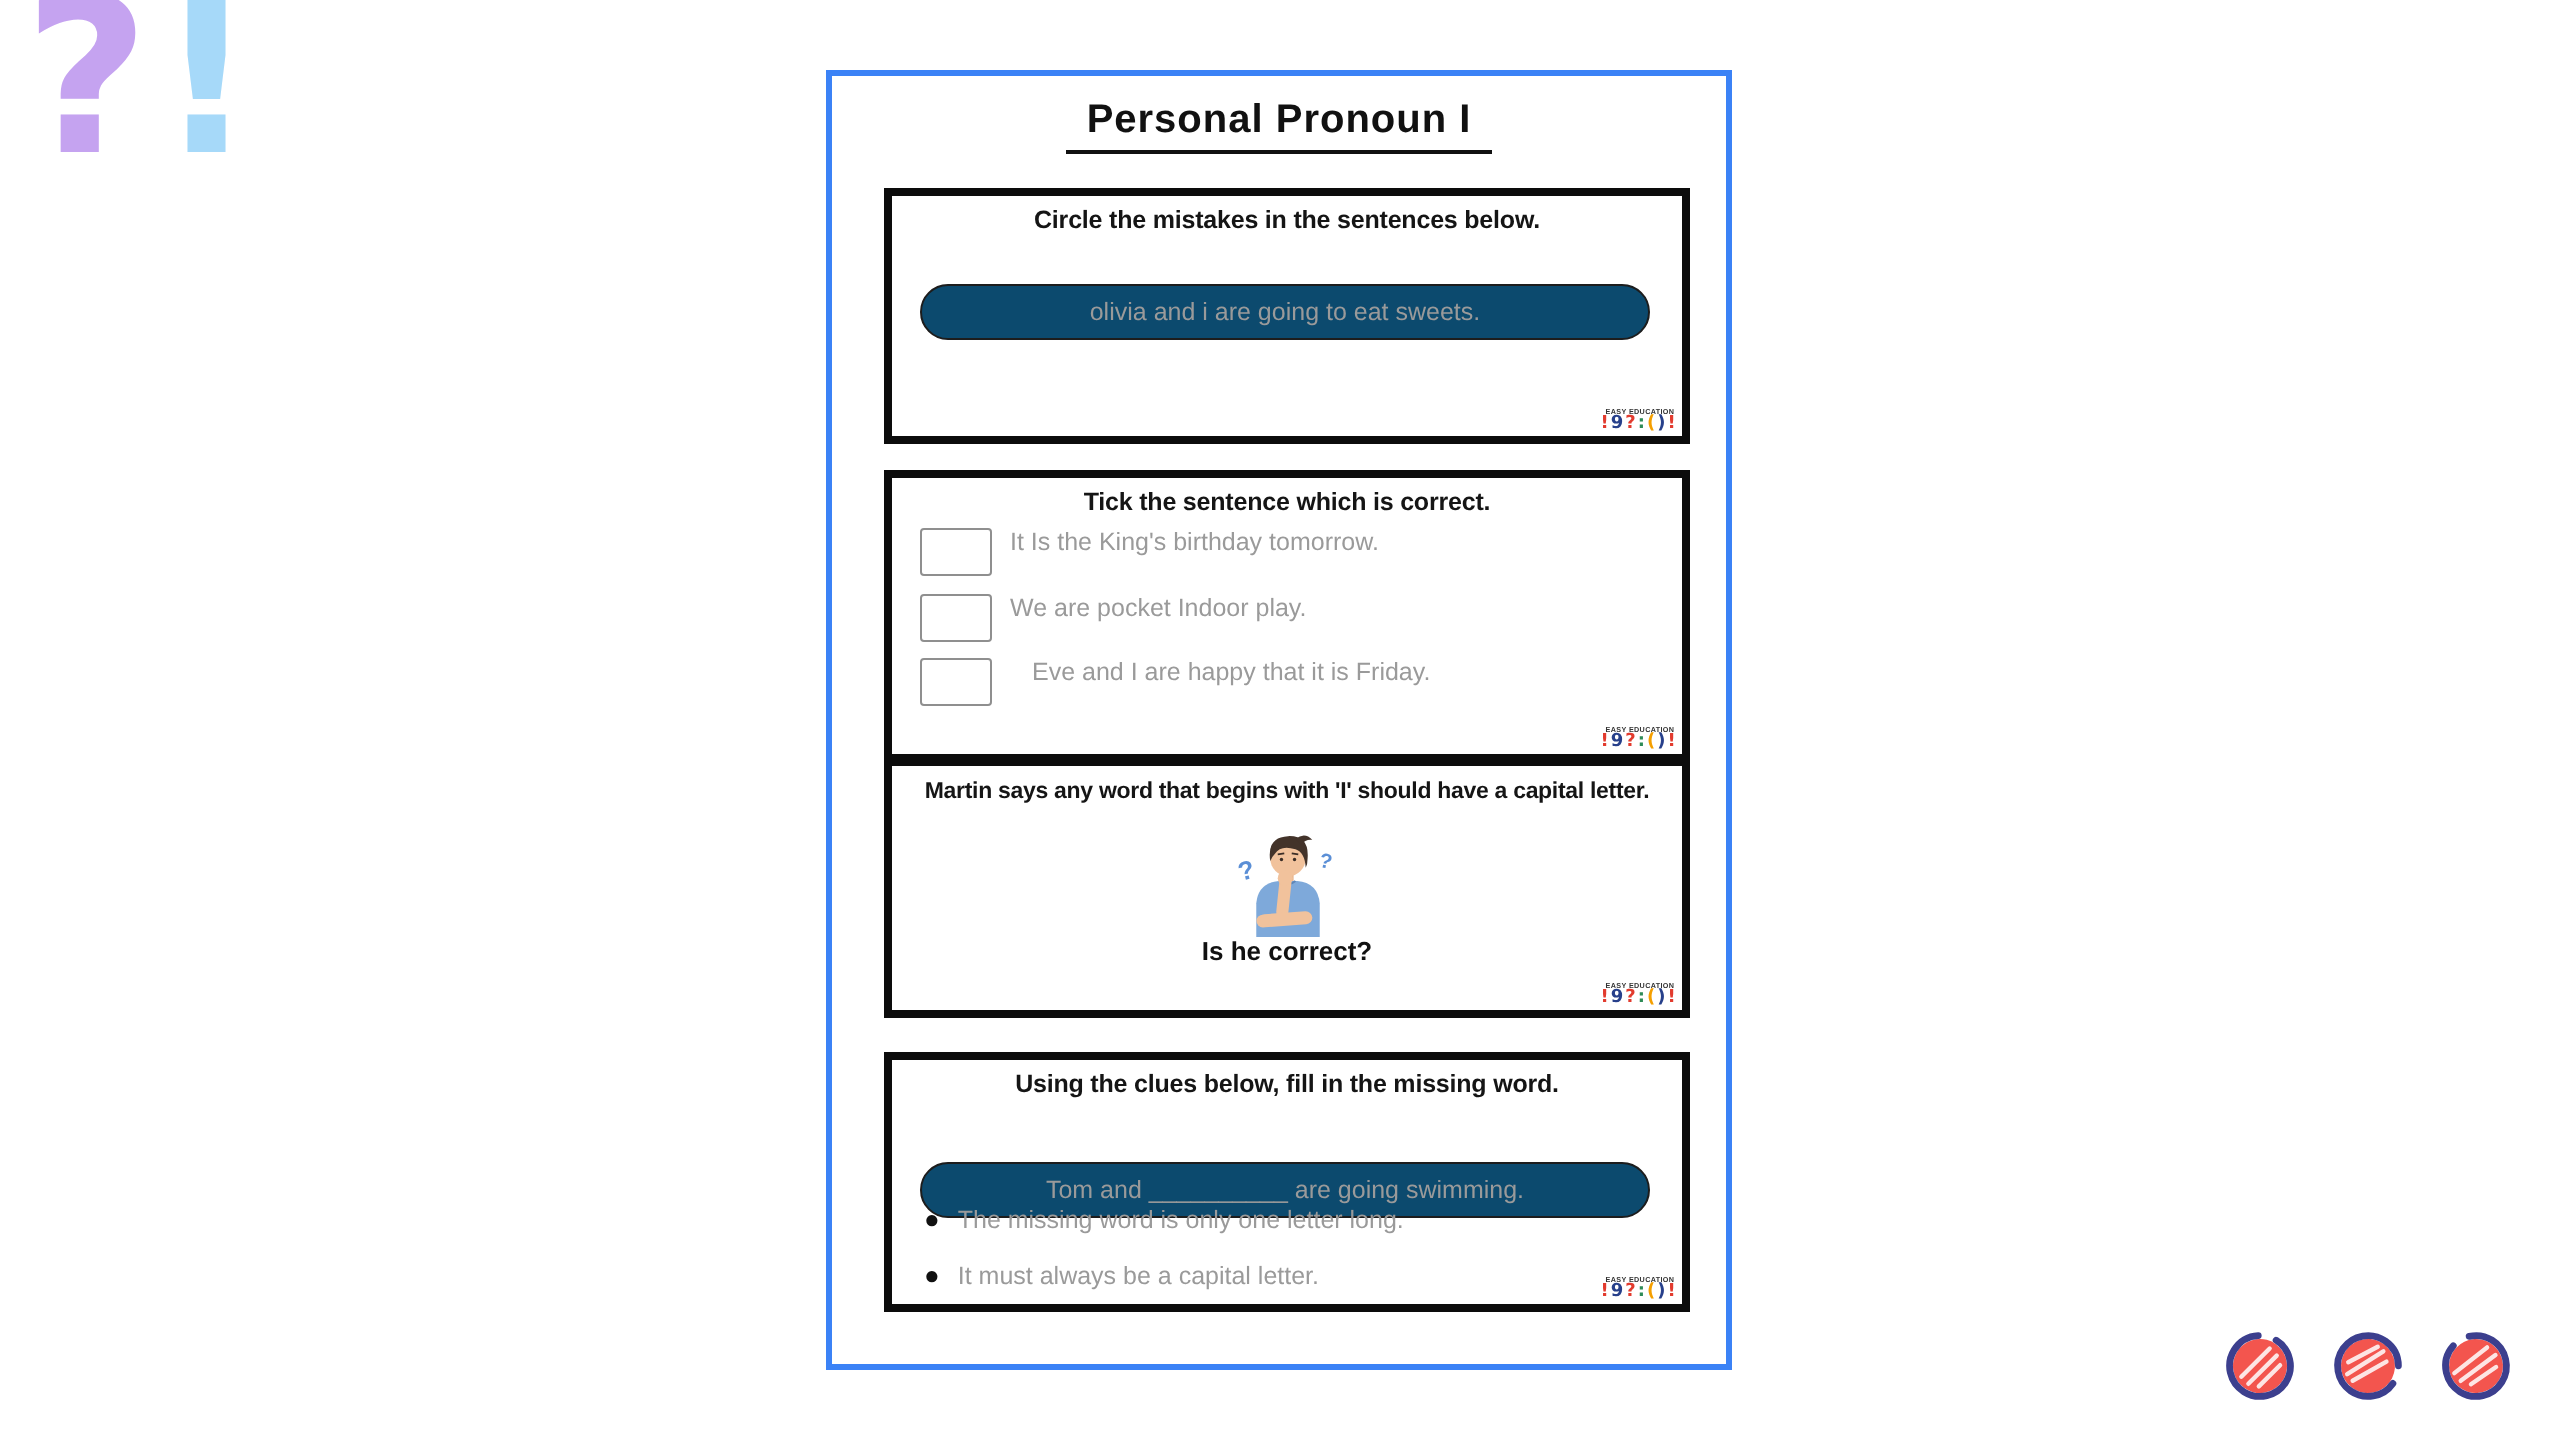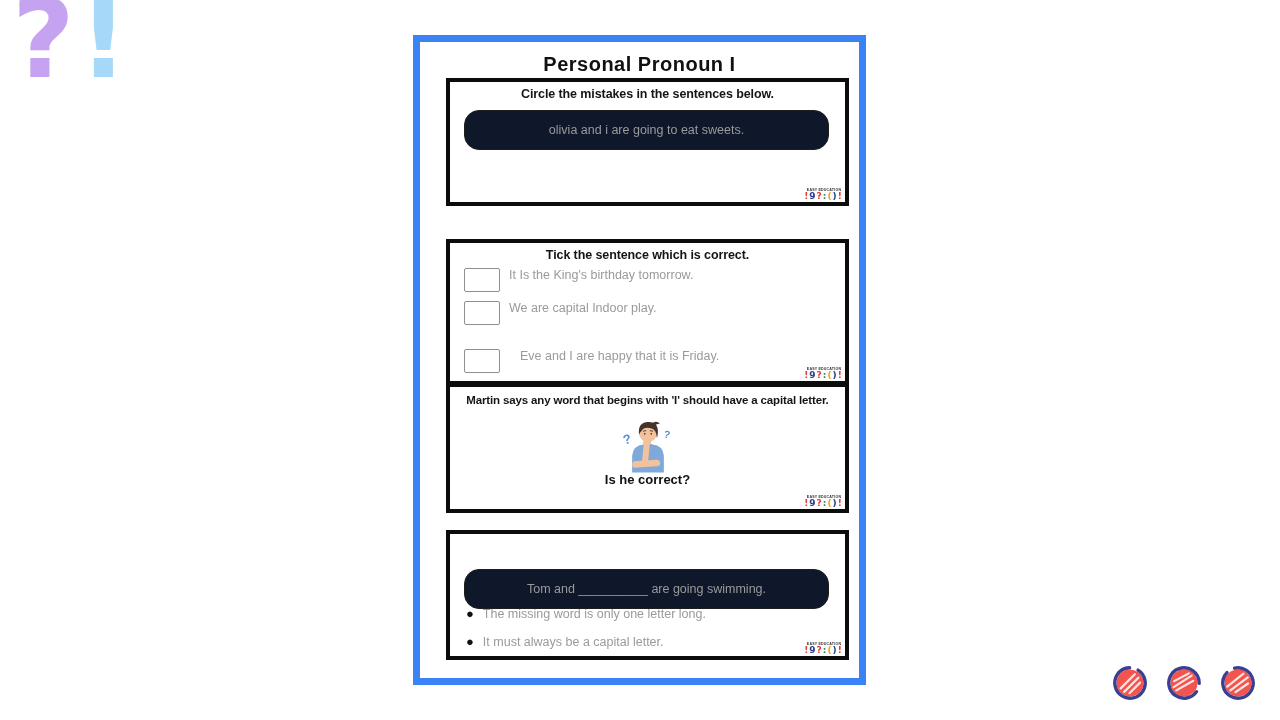--- a/index.html
+++ b/index.html
@@ -13,56 +13,56 @@
     position:absolute;left:12px;top:-14px;line-height:1;
     font-family:"DejaVu Sans",sans-serif;font-weight:bold;font-size:108px;
     letter-spacing:4px;user-select:none;
   }
   .deco-q{color:var(--deco-purple,#c5a3f0);}
   .deco-e{color:var(--deco-blue,#a6d9f9);}
 
   
   .page{
     position:absolute;left:413px;top:35px;width:453px;height:650px;
-    background:#fff;border:7px solid #3b82f6;box-sizing:border-box;
+    background:#fff;border:3px solid #3b82f6;box-sizing:border-box;
   }
   .page-title-wrap{position:absolute;top:11px;left:0;width:100%;text-align:center;}
   .page-title{
     display:inline-block;font-size:20px;font-weight:bold;color:#111;
     border-bottom:2px solid #111;padding:0 10px 3px;letter-spacing:.5px;
   }
 
   .qbox{
     position:absolute;left:26px;width:403px;background:#fff;
     border:4px solid #0c0c0c;box-sizing:border-box;
   }
-  .box1{top:36px;height:128px;}
+  .box1{top:56px;height:128px;}
   .box2{top:197px;height:146px;}
   .box3{top:341px;height:130px;}
   .box4{top:488px;height:130px;}
 
   .box-header{
     text-align:center;font-weight:bold;font-size:12.5px;color:#151515;
     margin-top:5px;letter-spacing:-.1px;white-space:nowrap;
   }
 
   .pill{
-    position:absolute;left:14px;right:16px;height:40px;background:#0f172a;
+    position:absolute;left:14px;right:16px;height:28px;background:#0c4a6e;
     border:1.5px solid #1d1d1d;border-radius:15px;box-sizing:border-box;
     display:flex;align-items:center;justify-content:center;
-    font-size:12.5px;color:#9a9a9a;white-space:nowrap;
+    font-size:12.5px;color:#9a9a9a;white-space:nowrap;margin-top:16px;
   }
   .box1 .pill-a{top:28px;}
   .box1 .pill-b{top:76px;}
   .box4 .pill-a{top:35px;}
 
   .tick-row{position:absolute;left:14px;display:flex;align-items:flex-start;gap:9px;}
   .tick-row.r1{top:25px;}
   .tick-row.r2{top:58px;}
-  .tick-row.r3{top:106px;gap:20px;}
+  .tick-row.r3{top:90px;gap:20px;}
   .tick-box{
     width:36px;height:24px;background:#fff;border:1px solid #8f8f8f;
     border-radius:2px;box-sizing:border-box;cursor:pointer;
   }
   .tick-label{font-size:12.5px;color:#9a9a9a;white-space:nowrap;}
 
   .statement{
     text-align:center;font-weight:bold;font-size:11.5px;color:#151515;
     margin-top:7px;letter-spacing:-.15px;white-space:nowrap;
   }
@@ -125,21 +125,21 @@
   </div>
 
   <div class="qbox box2">
     <div class="box-header">Tick the sentence which is correct.</div>
     <div class="tick-row r1">
       <div class="tick-box"></div>
       <div class="tick-label">It Is the King's birthday tomorrow.</div>
     </div>
     <div class="tick-row r2">
       <div class="tick-box"></div>
-      <div class="tick-label">We are capital Indoor play.</div>
+      <div class="tick-label">We are pocket Indoor play.</div>
     </div>
     <div class="tick-row r3">
       <div class="tick-box"></div>
       <div class="tick-label">Eve and I are happy that it is Friday.</div>
     </div>
     <div class="badge">
         <div class="badge-brand">EASY EDUCATION</div>
         <div class="badge-glyphs">
           <span style="color: rgb(226, 59, 46);">!</span>
           <span style="color: rgb(39, 64, 139);">9</span>
@@ -182,20 +182,21 @@
           <span style="color: rgb(226, 59, 46);">?</span>
           <span style="color: rgb(46, 139, 87);">:</span>
           <span style="color: rgb(245, 159, 0);">(</span>
           <span style="color: rgb(39, 64, 139);">)</span>
           <span style="color: rgb(226, 59, 46);">!</span>
         </div>
       </div>
   </div>
 
   <div class="qbox box4">
+    <div class="box-header">Using the clues below, fill in the missing word.</div>
     <div class="pill pill-a">Tom and __________ are going swimming.</div>
     <div class="clue-row c1">
       <span class="clue-dot">●</span>
       <span class="clue-text">The missing word is only one letter long.</span>
     </div>
     <div class="clue-row c2">
       <span class="clue-dot">●</span>
       <span class="clue-text">It must always be a capital letter.</span>
     </div>
     <div class="badge">

